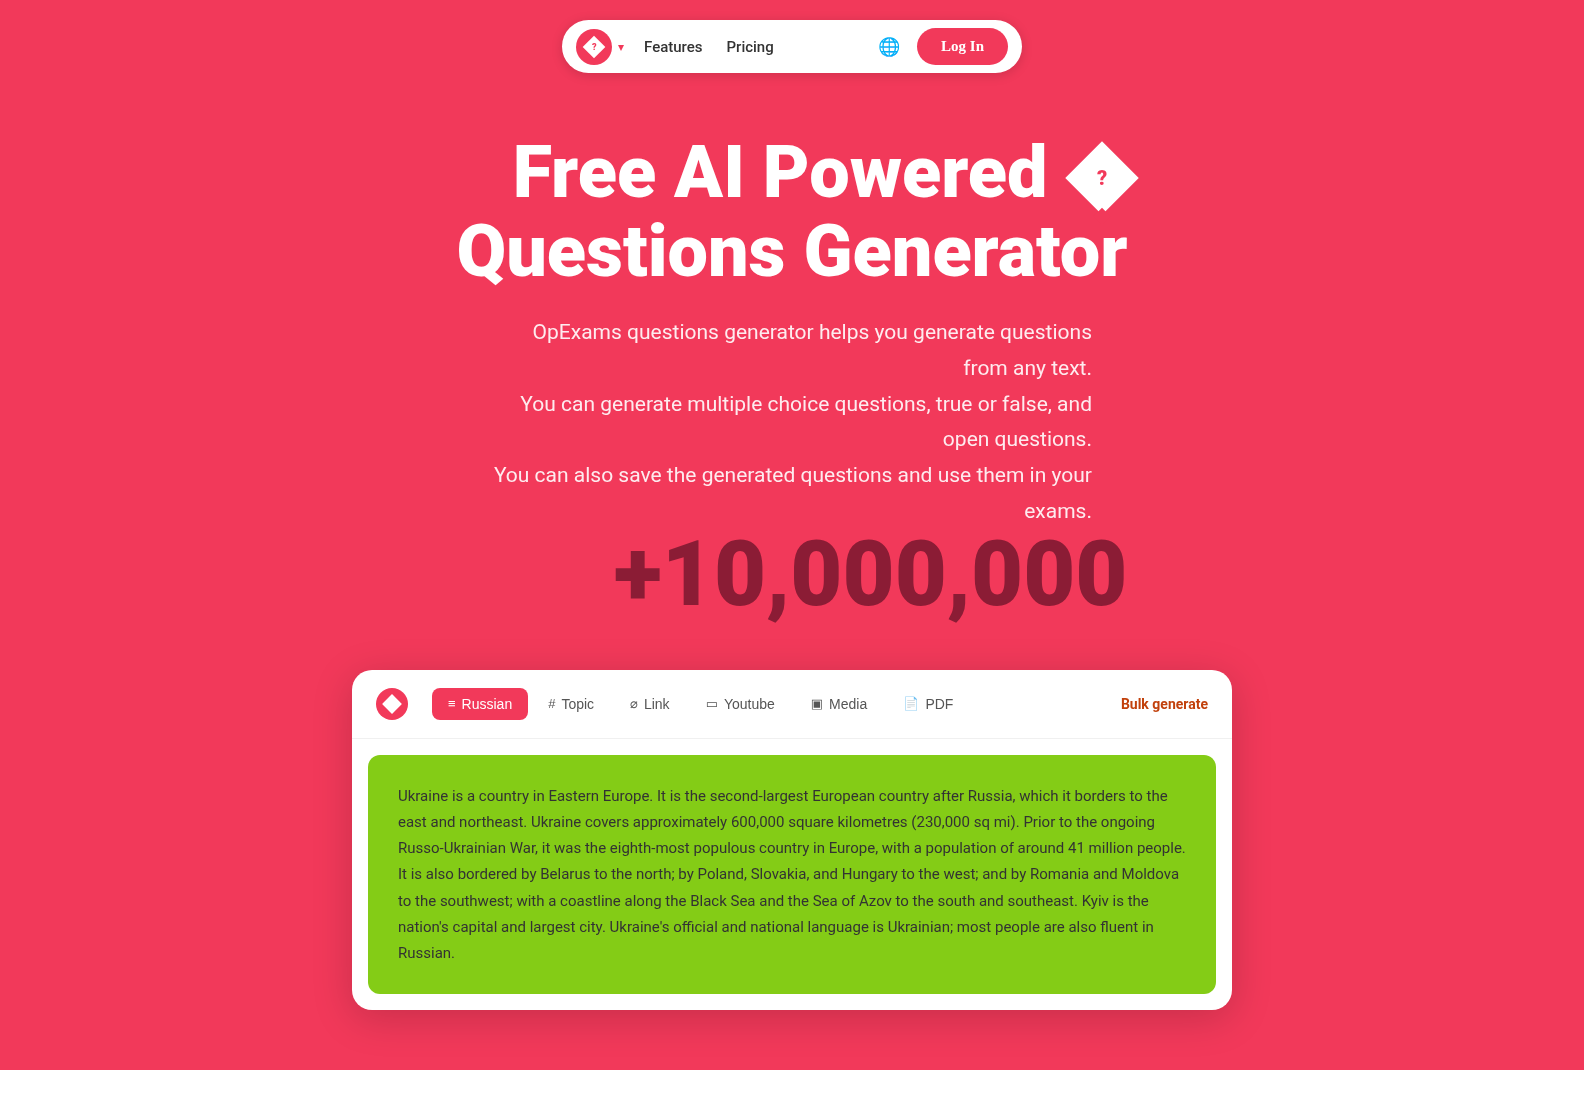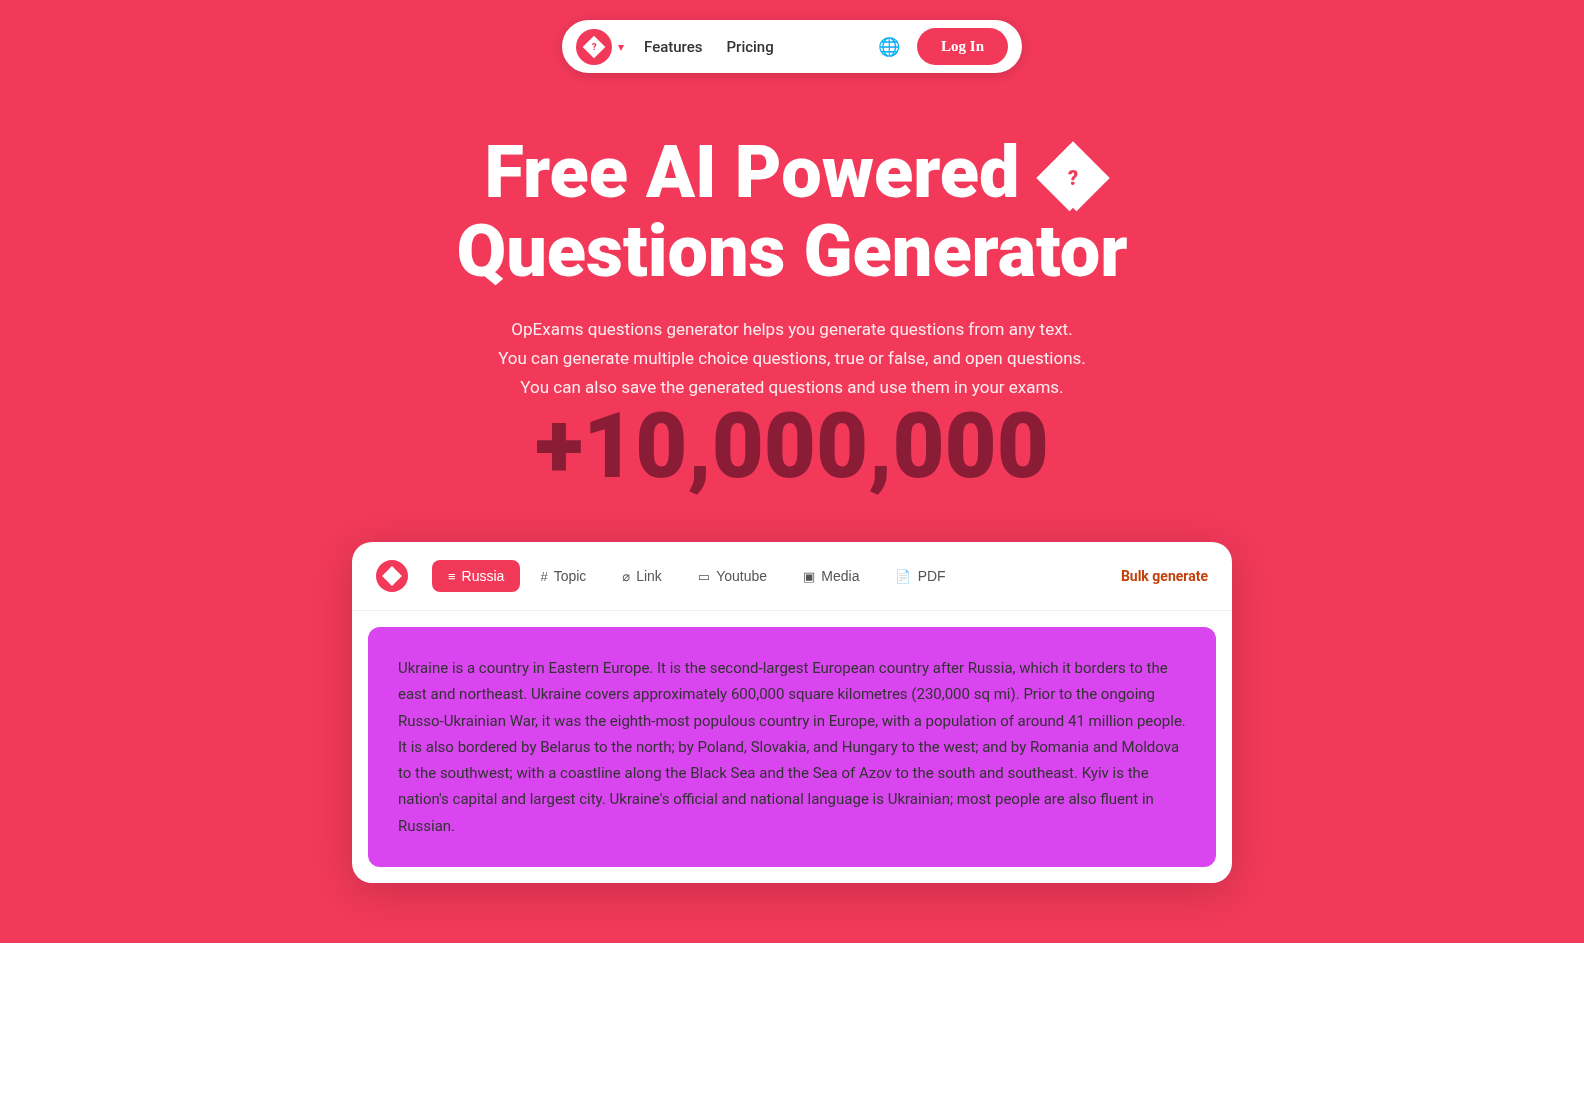--- a/index.html
+++ b/index.html
@@ -96,36 +96,36 @@
       border-radius: 50px;
       padding: 10px 24px;
       font-size: 15px;
       font-weight: 600;
       cursor: pointer;
       font-family: Liberation Serif, serif;
     }
 
     
     .hero-content {
-      text-align: center;
+      text-align: right;
       margin-top: 60px;
       padding: 0 20px;
     }
 
     .hero-title {
       color: white;
       font-size: 72px;
       font-weight: 900;
       line-height: 1.1;
       max-width: 800px;
     }
 
     .hero-subtitle {
       color: rgba(255,255,255,0.9);
-      font-size: 17px;
+      font-size: 21px;
       line-height: 1.7;
       max-width: 600px;
       margin: 24px auto 0;
     }
 
     .hero-counter {
     }
 
     .counter-number {
       color: #8b1c35;
@@ -203,21 +203,21 @@
 
     .bulk-generate {
       margin-left: auto;
       font-size: 14px;
       color: #c2410c;
       cursor: pointer;
       font-weight: 700;
     }
 
     .card-body {
-      background: #d946ef;
+      background: #84cc16;
       margin: 16px;
       border-radius: 12px;
       padding: 28px 30px;
       min-height: 200px;
     }
 
     .card-text {
       color: #333;
       font-size: 15px;
       line-height: 1.75;
@@ -284,21 +284,21 @@
   <div class="generator-card">
     <div class="card-header">
 
       <div class="card-logo">
         <div style="width:14px;height:14px;background:white;transform:rotate(45deg);"></div>
       </div>
 
       <div class="card-tabs">
         <button class="card-tab active">
           <span class="tab-icon">≡</span>
-          <span>Russia</span>
+          <span>Russian</span>
         </button>
         <button class="card-tab">
           <span class="tab-icon">#</span>
           <span>Topic</span>
         </button>
         <button class="card-tab">
           <span class="tab-icon">⌀</span>
           <span>Link</span>
         </button>
         <button class="card-tab">

